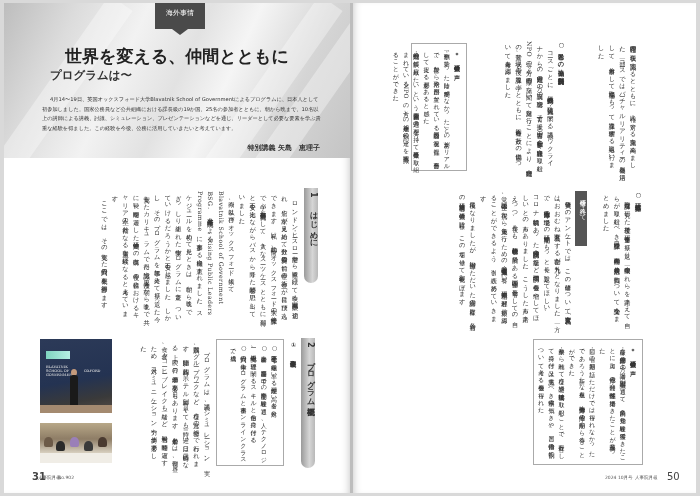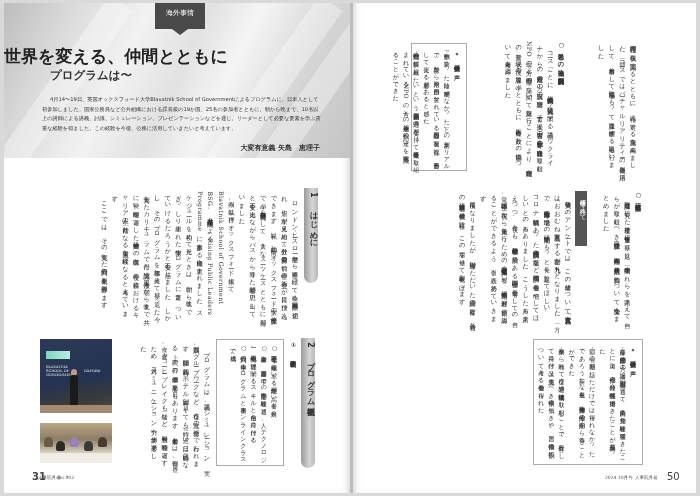--- a/index.html
+++ b/index.html
@@ -10,21 +10,21 @@
   .page.right { left:349px; width:343px; box-shadow: inset 6px 0 8px -6px rgba(0,0,0,0.25); }
   .gutter { position:absolute; left:346px; top:0; width:3px; height:490px; background:#bdbdbd; }
 
   
   .banner { position:absolute; left:0; top:0; width:346px; height:155px;
     background: linear-gradient(115deg, #bdbdbd 0%, #dcdcdc 18%, #f2f2f2 35%, #e2e2e2 50%, #f5f5f5 62%, #d5d5d5 80%, #c4c4c4 100%); }
   .banner .stripe { position:absolute; top:-20px; width:28px; height:220px; background:rgba(255,255,255,0.35); transform:rotate(35deg); }
   .tab-label { position:absolute; left:151px; top:0; width:50px; height:26px; background:#4a4a4a; color:#fff;
     font-family:"DejaVu Sans", sans-serif; font-size:7px; text-align:center; line-height:20px; }
   .tab-label::after { content:""; position:absolute; left:17px; bottom:-6px; border-left:8px solid transparent; border-right:8px solid transparent; border-top:6px solid #4a4a4a; }
-  .title { position:absolute; left:0; width:346px; top:42px; text-align:left; font-family:"DejaVu Sans", sans-serif;
+  .title { position:absolute; left:0; width:346px; top:42px; text-align:center; font-family:"DejaVu Sans", sans-serif;
     font-weight:bold; font-size:17px; color:#222; }
   .subtitle { position:absolute; left:36px; top:65px; width:290px; font-family:"DejaVu Sans", sans-serif;
     font-weight:bold; font-size:11.5px; line-height:14px; color:#333; }
   .subtitle .l2 { display:block; padding-left:10px; }
   .lead { position:absolute; left:38px; top:92px; width:280px; font-family:"DejaVu Sans", sans-serif;
     font-size:5.2px; line-height:9.5px; color:#333; text-indent:8px; }
   .author { position:absolute; right:30px; top:140px; font-family:"DejaVu Sans", sans-serif; font-weight:bold; font-size:7px; color:#333; }
 
   
   .vt { position:absolute; writing-mode:vertical-rl; font-size:6.2px; line-height:10.6px; color:#333; letter-spacing:0.4px; }
@@ -60,21 +60,21 @@
     <div class="banner">
       <div class="stripe" style="left:40px;"></div>
       <div class="stripe" style="left:250px;"></div>
       <div class="stripe" style="left:300px;"></div>
       <div class="tab-label">海外事情</div>
       <div class="title">世界を変える、仲間とともに</div>
       <div class="subtitle">
         <span class="l2">プログラムは〜</span>
       </div>
       <div class="lead">4月14〜19日、英国オックスフォード大学Blavatnik School of Governmentによるプログラムに、日本人として初参加しました。国家公務員など公共組織における課長級の19か国、25名の参加者とともに、朝から晩まで、10名以上の講師による講義、討議、シミュレーション、プレゼンテーションなどを通じ、リーダーとして必要な要素を学ぶ貴重な経験を得ました。この経験を今後、公務に活用していきたいと考えています。</div>
-      <div class="author">大変有意義 矢島　恵理子</div>
+      <div class="author">特別講義 矢島　恵理子</div>
     </div>
 
     <div class="section-head" style="left:300px; top:185px; height:95px;">
       <span class="num">1</span>
       <span>はじめに</span>
     </div>
 
     <div class="vt" style="left:44px; top:188px; width:252px; height:128px;">
       <p>ロンドン・ヒースロー空港から車窓に続けて映る田園風景が途切れ、店や家が見え始めて数分、突如目の前に中世の街並みが目に飛び込んできます。私は、約二〇年前、オックスフォード大学の修士課程で学ぶ長期在外研究員として、大きなスーツケースとともに期待と不安を抱えながらバスから降りた瞬間を思い出していました。</p>
       <p>今回、私は再びオックスフォード大学にて、Blavatnik School of Government（BSG、公共政策大学院）によるRising Public Leaders Programmeに参加する機会に恵まれました。スケジュールを初めて見たときは、朝から晩までぎっしり組まれた集中プログラムに驚き、ついていけるだろうかと不安も感じました。しかし、そのプログラムを無事に終えて振り返った今、充実したカリキュラムで得た認識や思考方法、朝から晩まで共に長い時間を過ごした研修仲間との友情は、今後の公務におけるキャリア人生の指針となる貴重な経験になると考えています。</p>

